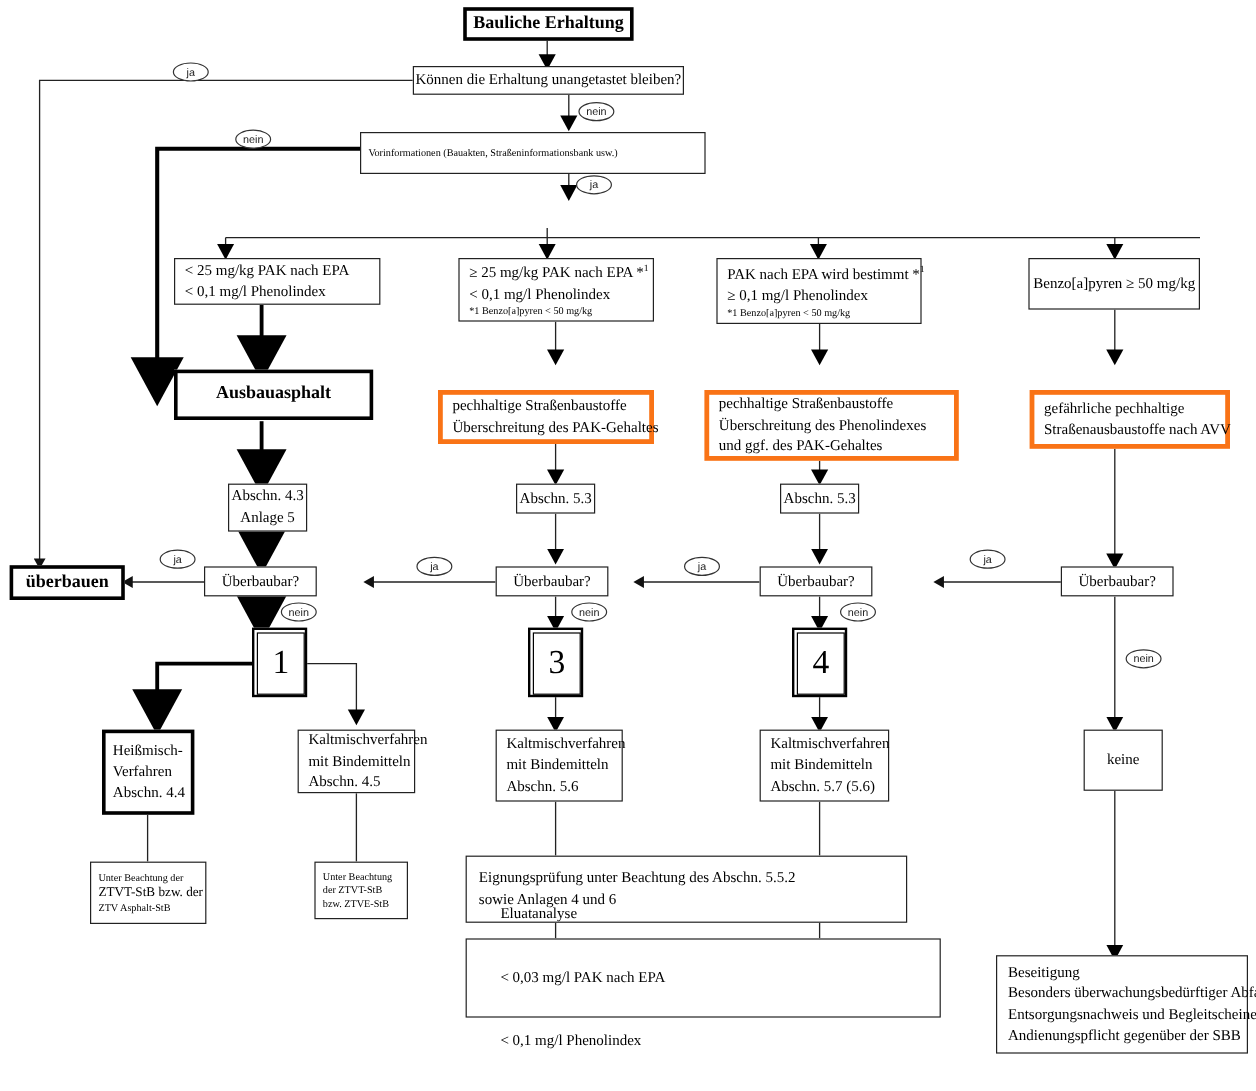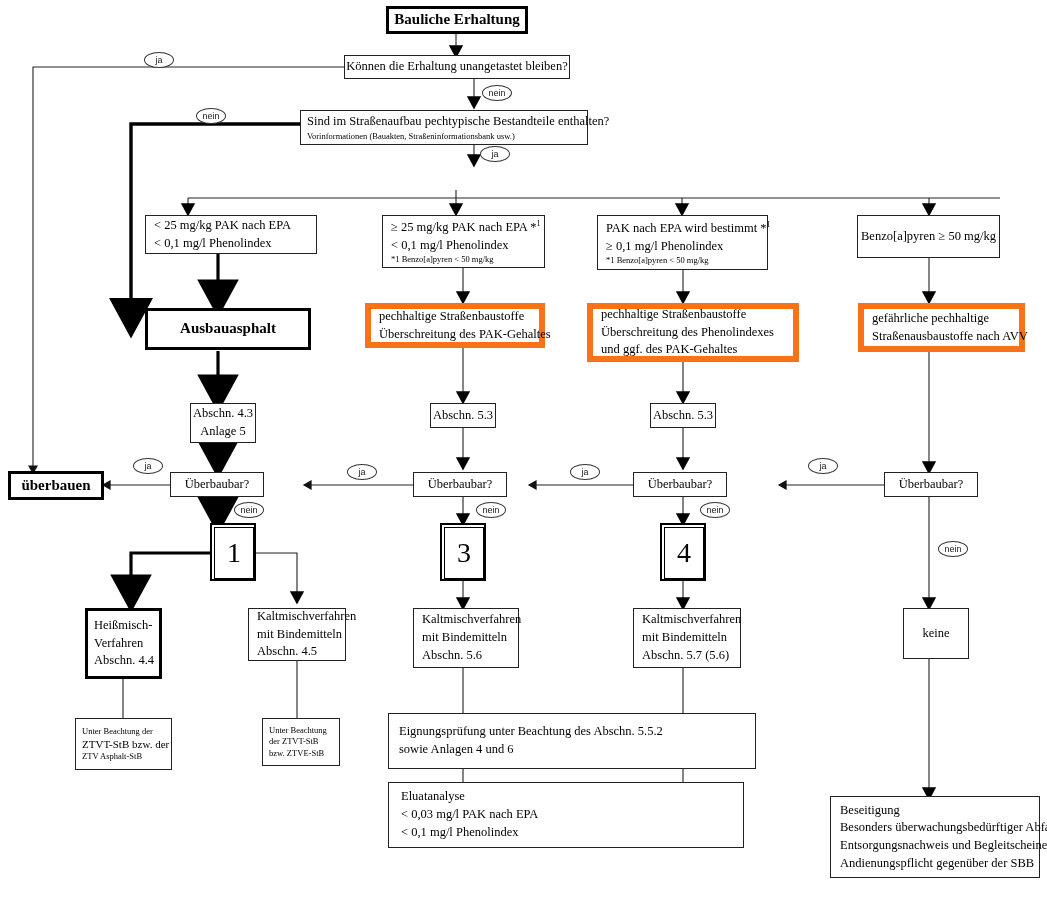--- a/index.html
+++ b/index.html
@@ -5,21 +5,21 @@
   html,body{margin:0;padding:0;background:#ffffff;}
   body{font-family:"Liberation Serif", serif;color:#000;}
   #canvas{position:relative;width:1047px;height:909px;overflow:hidden;background:#fff;}
 
   .box{position:absolute;box-sizing:border-box;background:#fff;border:1px solid #222;
        display:flex;flex-direction:column;justify-content:center;
        font-size:12.5px;line-height:1.42;padding:3px 8px;}
   .box.center{align-items:center;text-align:center;}
   .box.left{align-items:flex-start;text-align:left;}
   .box.thick{border:3px solid #000;text-align:center;}
-  .box.med{border:6px solid #f97316;}
+  .box.med{border:4px solid #f97316;margin-top:22px;}
   .box.bold{font-weight:bold;font-size:15px;}
   .box .sub{font-size:8.5px;line-height:1.3;}
   .box .ln{display:block;white-space:nowrap;}
 
   .numbox{position:absolute;box-sizing:border-box;background:#fff;border:2px solid #000;
           padding:2px;}
   .numbox .inner{width:100%;height:100%;border:1px solid #000;display:flex;
                  align-items:center;justify-content:center;font-size:28px;}
 
   .lbl{position:absolute;box-sizing:border-box;border:1px solid #333;border-radius:50%;
@@ -118,21 +118,20 @@
 
   <div class="box center thick bold" style="left:386px;top:6px;width:142px;height:28px;">
     <span class="ln">Bauliche Erhaltung</span>
   </div>
 
   <div class="box center" style="left:344px;top:55px;width:226px;height:24px;">
     <span class="ln">Können die Erhaltung unangetastet bleiben?</span>
   </div>
 
   <div class="box left" style="left:300px;top:110px;width:288px;height:35px;padding:2px 6px;">
-    <span class="ln">Sind im Straßenaufbau pechtypische Bestandteile enthalten?</span>
     <span class="ln sub">Vorinformationen (Bauakten, Straßeninformationsbank usw.)</span>
   </div>
 
 
   <div class="box left" style="left:145px;top:215px;width:172px;height:39px;">
     <span class="ln">&lt; 25 mg/kg PAK nach EPA</span>
     <span class="ln">&lt; 0,1 mg/l Phenolindex</span>
   </div>
 
   <div class="box left" style="left:382px;top:215px;width:163px;height:53px;">
@@ -248,21 +247,21 @@
     <span class="ln sub" style="font-size:8.5px">Unter Beachtung</span>
     <span class="ln sub" style="font-size:8.5px">der ZTVT-StB</span>
     <span class="ln sub" style="font-size:8.5px">bzw. ZTVE-StB</span>
   </div>
 
   <div class="box left" style="left:388px;top:713px;width:368px;height:56px;padding:6px 10px;">
     <span class="ln">Eignungsprüfung unter Beachtung des Abschn. 5.5.2</span>
     <span class="ln">sowie Anlagen 4 und 6</span>
   </div>
 
-  <div class="box left" style="left:388px;top:782px;width:356px;height:66px;padding:6px 12px;">
+  <div class="box left" style="left:388px;top:782px;width:396px;height:66px;padding:6px 28px;gap:35px;">
     <span class="ln">Eluatanalyse</span>
     <span class="ln">&lt; 0,03 mg/l PAK nach EPA</span>
     <span class="ln">&lt; 0,1 mg/l Phenolindex</span>
   </div>
 
   <div class="box center" style="left:903px;top:608px;width:66px;height:51px;">
     <span class="ln">keine</span>
   </div>
 
   <div class="box left" style="left:830px;top:796px;width:210px;height:82px;padding:6px 9px;">

